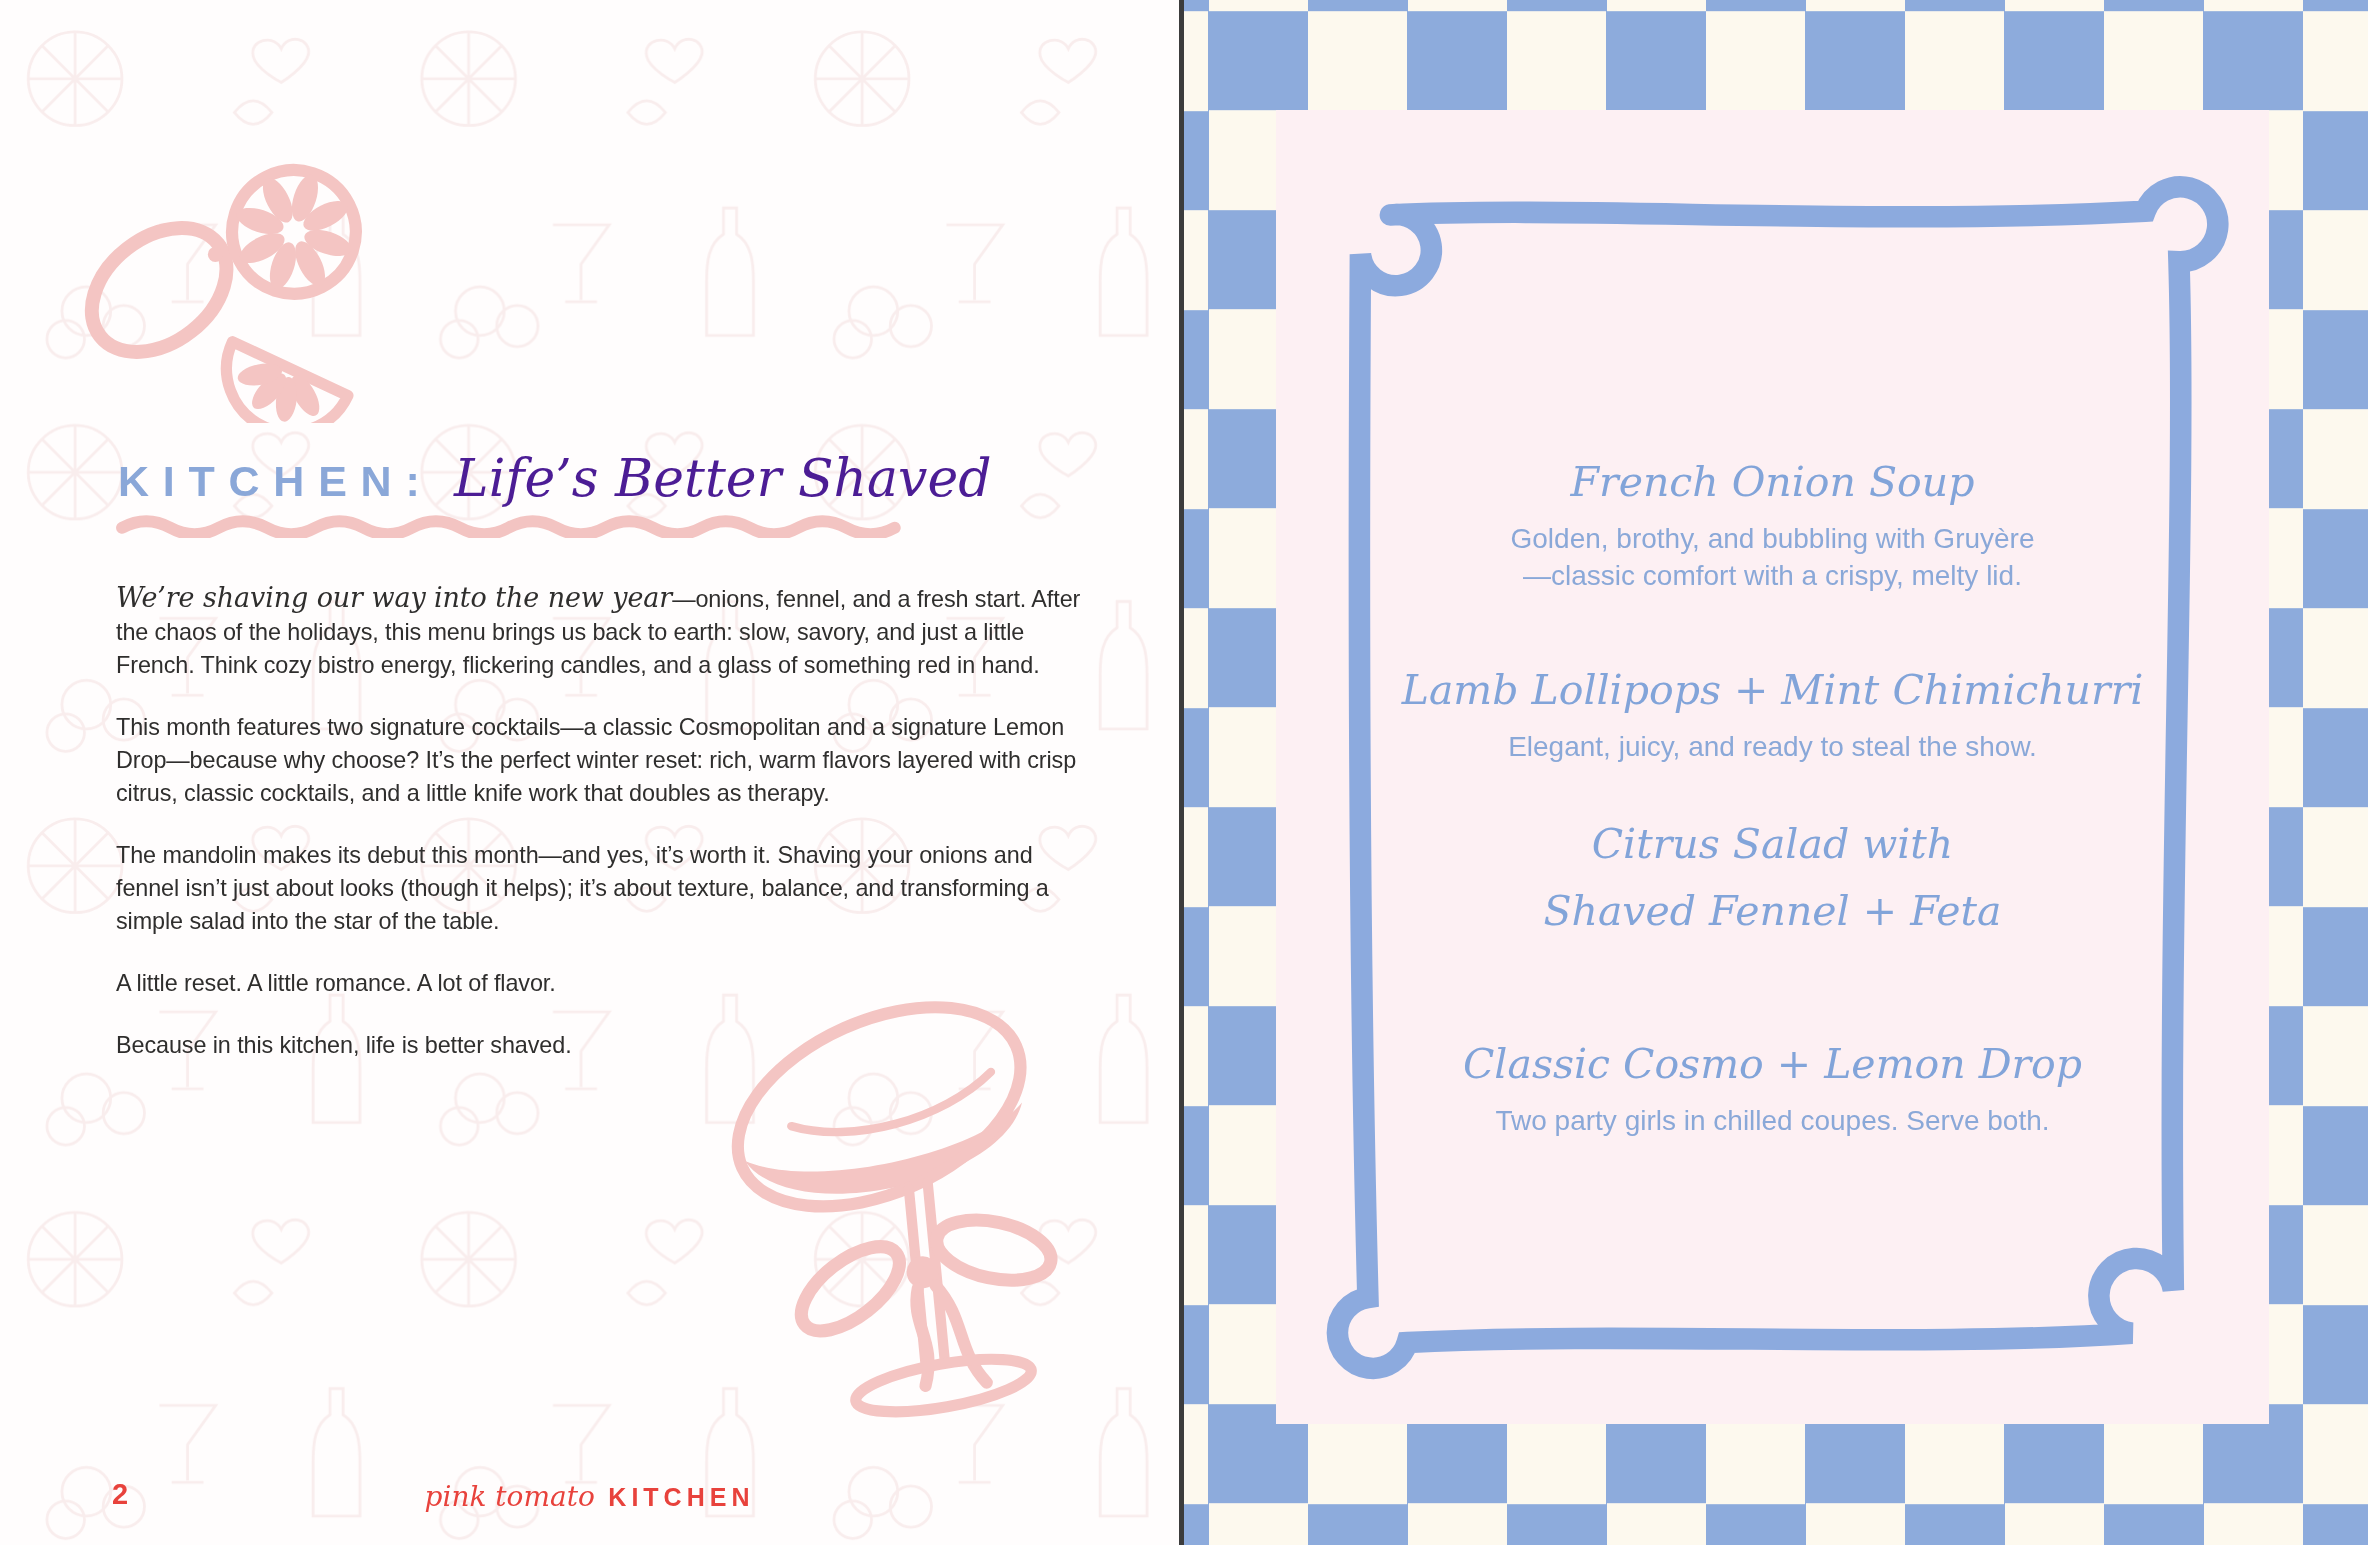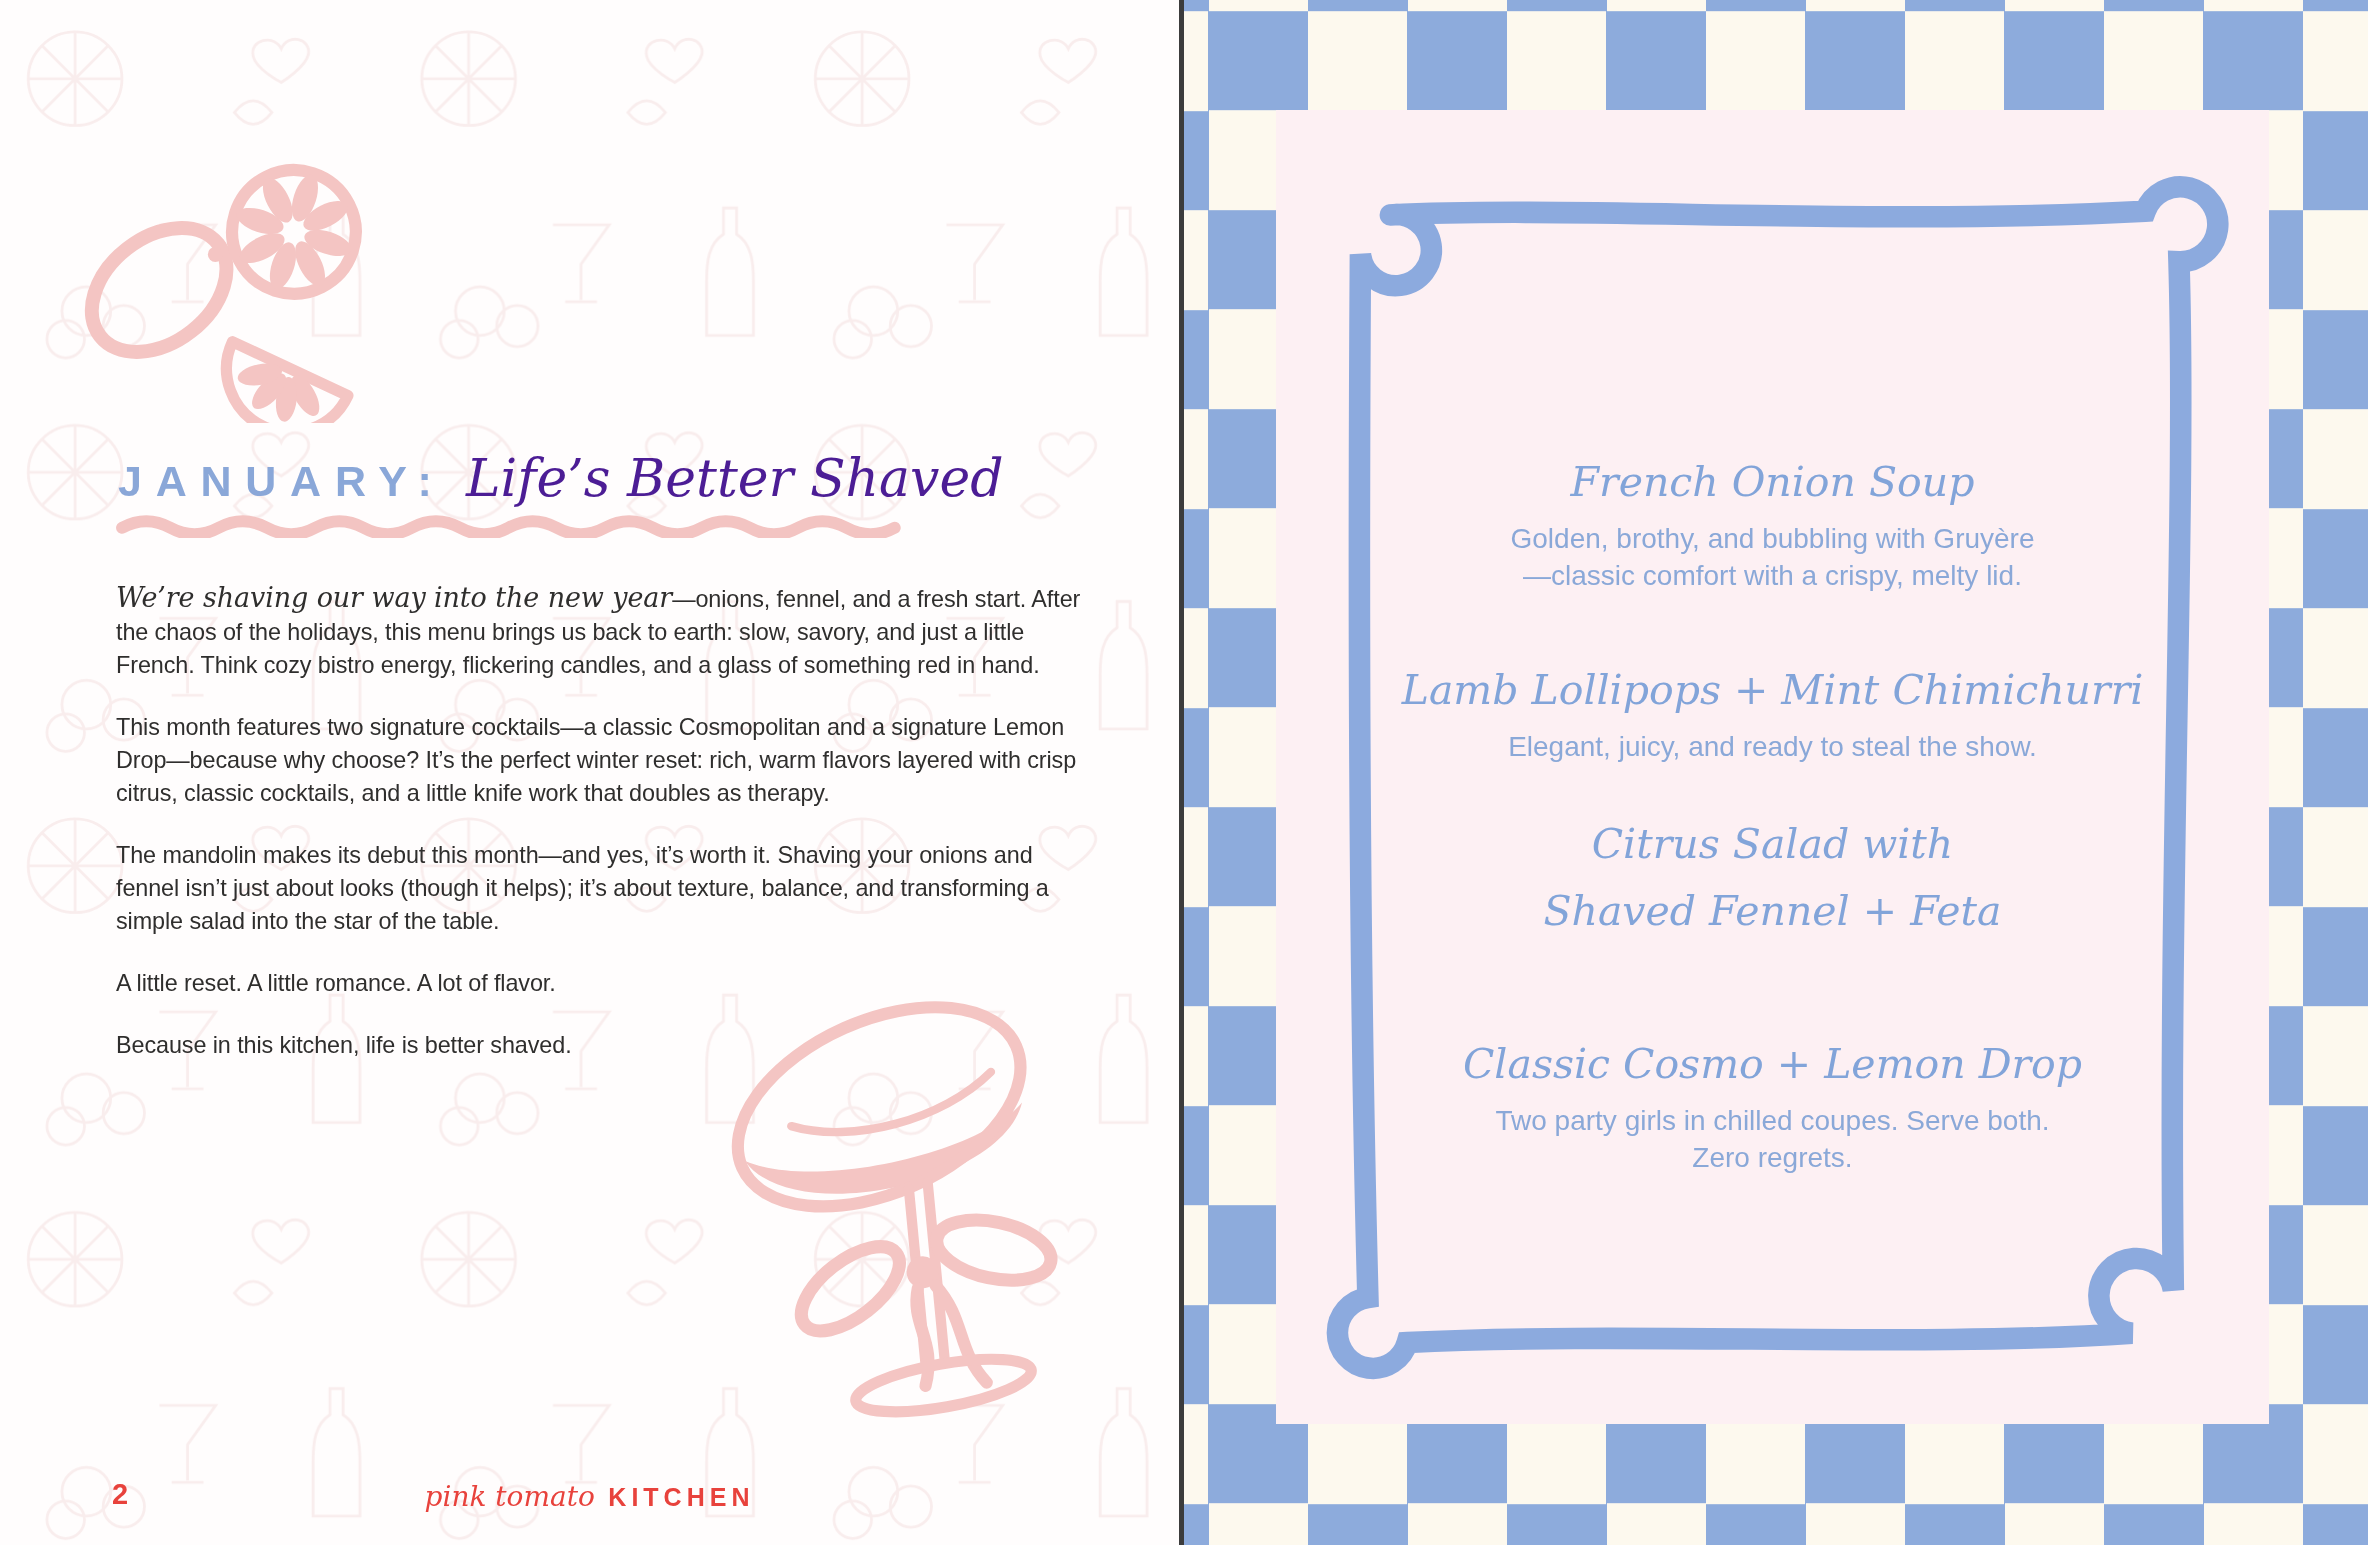--- a/index.html
+++ b/index.html
@@ -104,21 +104,21 @@
           <g fill="#f4c5c3">
             <ellipse rx="11" ry="24" cy="-33" transform="rotate(-54)"></ellipse>
             <ellipse rx="11" ry="24" cy="-33" transform="rotate(-18)"></ellipse>
             <ellipse rx="11" ry="24" cy="-33" transform="rotate(18)"></ellipse>
             <ellipse rx="11" ry="24" cy="-33" transform="rotate(54)"></ellipse>
           </g>
         </g>
       </svg>
 
       <div class="title-row">
-        <span class="title-caps">JANUARY:</span>
+        <span class="title-caps">KITCHEN:</span>
         <span class="title-script">Life’s Better Shaved</span>
       </div>
 
       <svg class="squiggle" width="792" height="26" viewBox="0 0 845 28">
         <path d="M8 17 q 26 -14 52 0 t 52 0 t 52 0 t 52 0 t 52 0 t 52 0 t 52 0 t 52 0 t 52 0 t 52 0 t 52 0 t 52 0 t 52 0 t 52 0 t 52 0 t 52 0" fill="none" stroke="#f3c4c2" stroke-width="13" stroke-linecap="round"></path>
       </svg>
 
       <div class="body-col">
         <p><span class="lead-script">We’re shaving our way into the new year</span><span>—onions, fennel, and a fresh start. After the chaos of the holidays, this menu brings us back to earth: slow, savory, and just a little French. Think cozy bistro energy, flickering candles, and a glass of something red in hand.</span></p>
         <p><span>This month features two signature cocktails—a classic Cosmopolitan and a signature Lemon Drop—because why choose? It’s the perfect winter reset: rich, warm flavors layered with crisp citrus, classic cocktails, and a little knife work that doubles as therapy.</span></p>
@@ -188,20 +188,19 @@
         <div class="menu-item-name">
           <div>Citrus Salad with</div>
           <div>Shaved Fennel + Feta</div>
         </div>
       </div>
 
       <div class="menu-item pos-i4">
         <div class="menu-item-name">Classic Cosmo + Lemon Drop</div>
         <div class="menu-item-desc">
           <div>Two party girls in chilled coupes. Serve both.</div>
-          <div>Zero regrets.</div>
         </div>
       </div>
 
     </div>
   </div>
 </div>
 
 
 </body></html>

